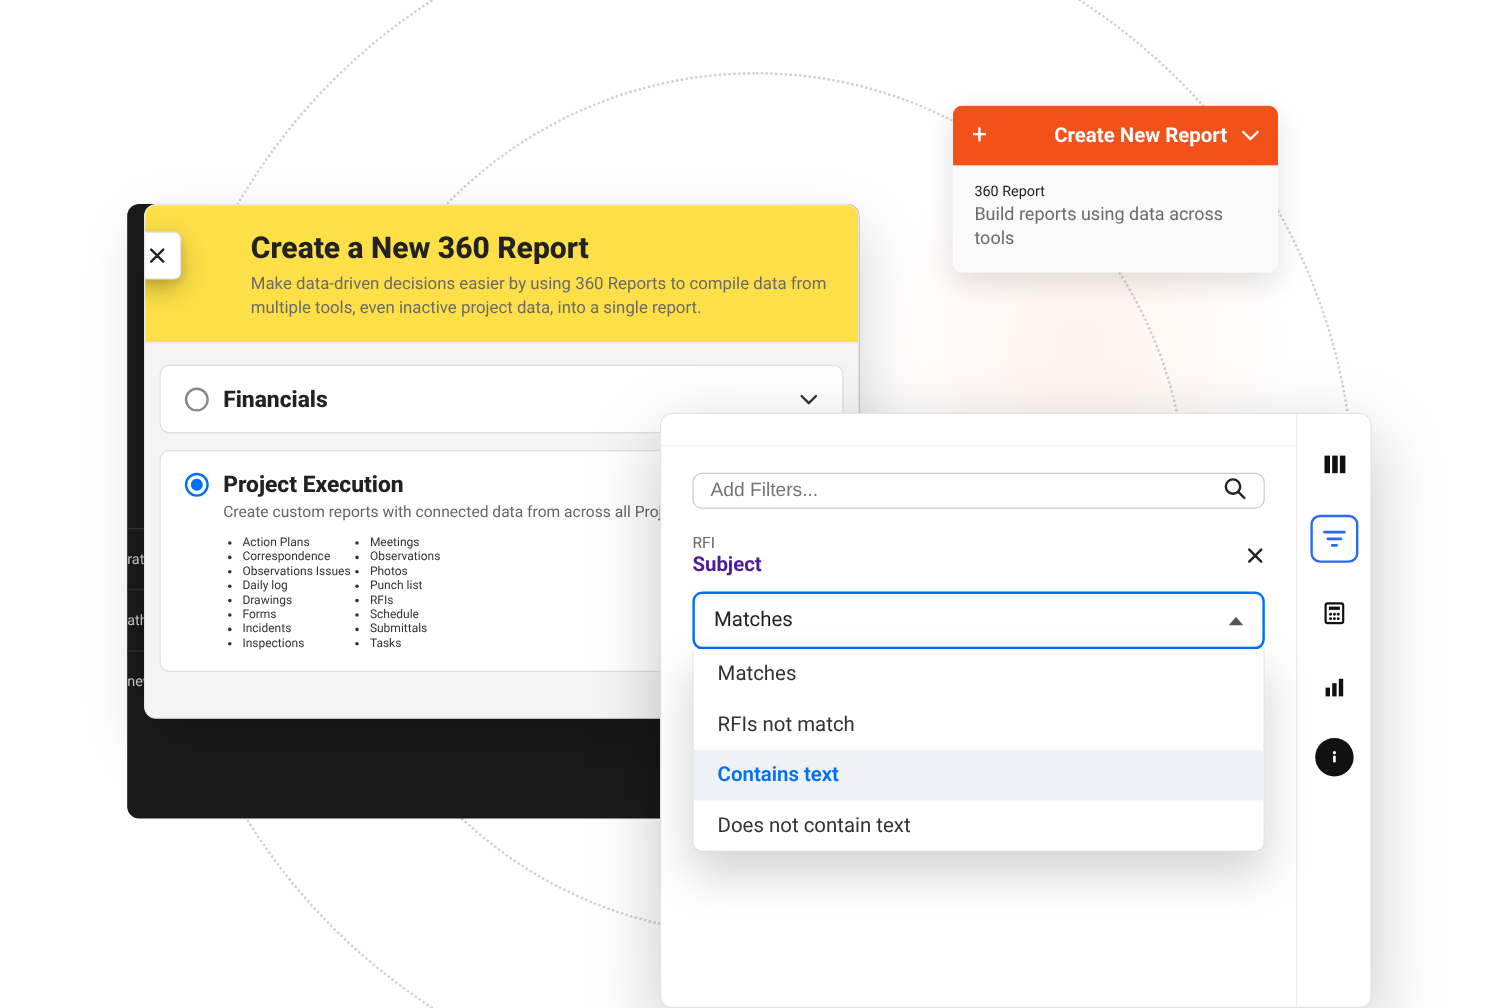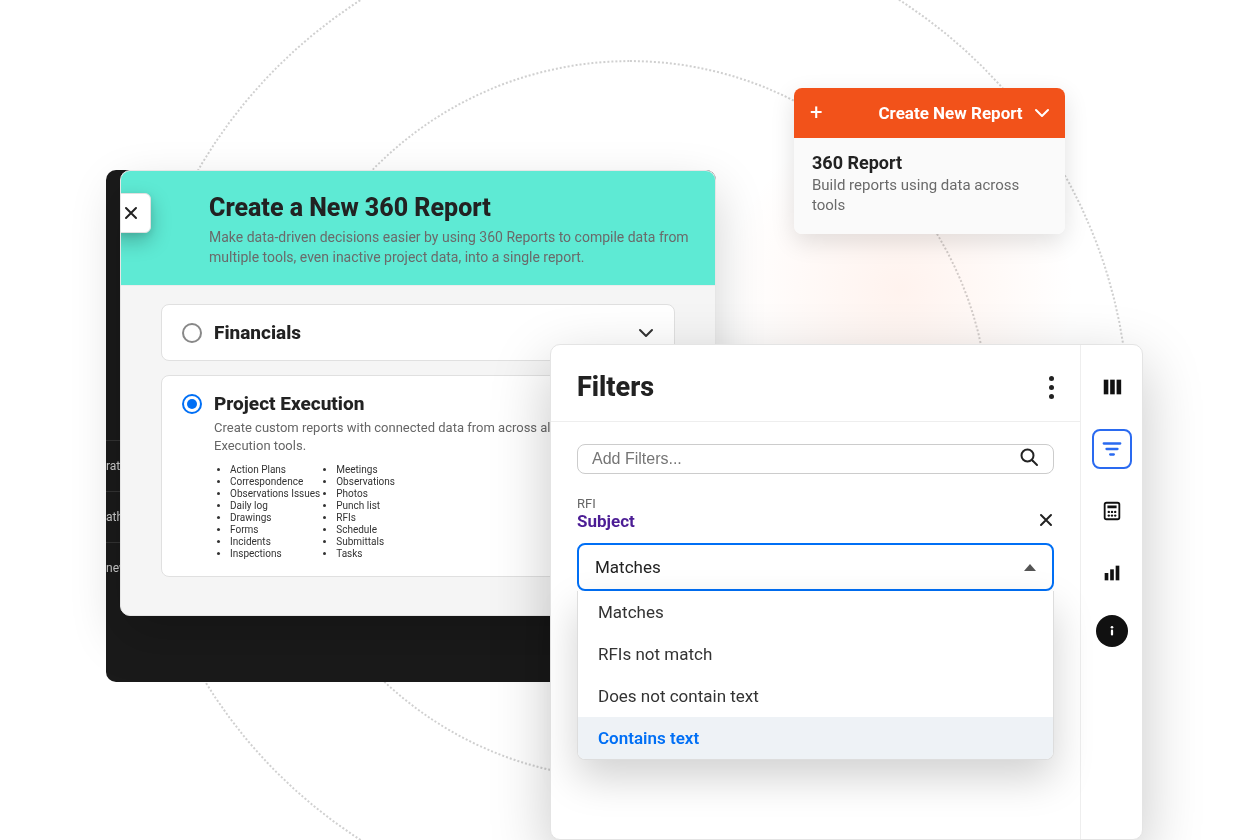--- a/index.html
+++ b/index.html
@@ -71,56 +71,56 @@
   }
   .create-btn .plus {
     font-size: 22px; line-height: 1; font-weight: 400;
   }
   .create-btn .label { flex: 1; margin-left: 44px; }
   .create-btn .caret svg { display:block; }
   .create-drop {
     background: #fafafa;
     padding: 14px 18px 18px;
   }
-  .create-drop .title { font-weight: 700; color: #222; font-size: 18px; margin-bottom: 2px;}
+  .create-drop .title { font-weight: 400; color: #222; font-size: 12px; margin-bottom: 2px;}
   .create-drop .sub { color: #6a6a6a; font-size: 15px; line-height: 1.35; }
 
   
   .modal {
     position: absolute;
     left: 120px; top: 170px;
     width: 596px;
     background: #f5f5f5;
     border: 1px solid #e6e6e6;
     border-radius: 10px;
     box-shadow: 0 20px 50px rgba(0,0,0,0.18);
     overflow: hidden;
   }
   .modal-header {
-    background: #5eead4;
+    background: #fde047;
     padding: 22px 26px 18px 88px;
     position: relative;
     border-bottom: 1px solid #ececec;
   }
   .close-btn {
     position: absolute;
     left: 8px; top: 22px;
     width: 40px; height: 40px;
     background: #fff;
     border: 1px solid #e0e0e0;
     border-radius: 6px;
     display: flex; align-items: center; justify-content: center;
     cursor: pointer;
     box-shadow: 0 2px 6px rgba(0,0,0,0.08), 0 8px 20px rgba(0,0,0,0.25);
     transform: translateX(-18px);
   }
   .modal-title { font-size: 25px; font-weight: 800; color: #222; margin-bottom: 6px; }
   .modal-sub { font-size: 14px; color: #6a6a6a; line-height: 1.4; }
 
-  .modal-body { padding: 18px 40px 24px; }
+  .modal-body { padding: 18px 12px 24px; }
   .card {
     background: #fff;
     border: 1px solid #e0e0e0;
     border-radius: 8px;
     margin-bottom: 14px;
     padding: 16px 20px;
   }
   .card-header {
     display: flex;
     align-items: center;
@@ -190,21 +190,21 @@
     height: 30px;
     margin-bottom: 22px;
   }
   .search-wrap input {
     flex: 1; border: none; outline: none; font-size: 16px; color: #555;
     background: transparent;
   }
   .search-wrap .icon { color: #222; }
 
   .filter-block { position: relative; }
-  .fb-top { display:flex; justify-content:space-between; align-items:flex-end; }
+  .fb-top { display:flex; justify-content:space-between; align-items:center; }
   .fb-kicker { font-size: 13px; color: #666; }
   .fb-label { font-size: 17px; font-weight: 700; color: #4c1d95; }
   .fb-close { font-size: 20px; cursor:pointer; color:#222; line-height:1; }
 
   .select {
     margin-top: 12px;
     border: 2px solid #006ff5;
     border-radius: 8px;
     height: 48px;
     display: flex; align-items: center; justify-content: space-between;
@@ -350,28 +350,20 @@
         </ul>
       </div>
     </div>
 
 
   </div>
 </div>
 
 <div class="filters">
   <div class="filters-main">
-    <div class="filters-title-row">
-      <div class="filters-title">Filters</div>
-      <div class="kebab">
-        <span></span>
-          <span></span>
-          <span></span>
-      </div>
-    </div>
     <hr class="filters-hr">
 
     <div class="search-wrap">
       <input type="text" placeholder="Add Filters..." style="">
       <span class="icon">
         <svg width="20" height="20" viewBox="0 0 20 20" fill="none">
             <circle cx="8.5" cy="8.5" r="6" stroke="#222" stroke-width="2"></circle>
             <path d="M13.5 13.5L18 18" stroke="#222" stroke-width="2" stroke-linecap="round"></path>
           </svg>
       </span>
@@ -391,22 +383,22 @@
       </div>
 
       <div class="select">
         <span>Matches</span>
         <span class="tri"></span>
       </div>
 
       <div class="dropdown">
         <div class="opt">Matches</div>
         <div class="opt">RFIs not match</div>
+        <div class="opt active">Contains text</div>
         <div class="opt">Does not contain text</div>
-        <div class="opt active">Contains text</div>
       </div>
     </div>
   </div>
 
   <div class="sidebar-tools">
     <div class="tool" title="Columns">
       <svg viewBox="0 0 24 24">
           <rect x="3" y="4" width="5" height="16" fill="#111"></rect>
           <rect x="10" y="4" width="5" height="16" fill="#111"></rect>
           <rect x="17" y="4" width="5" height="16" fill="#111"></rect>

